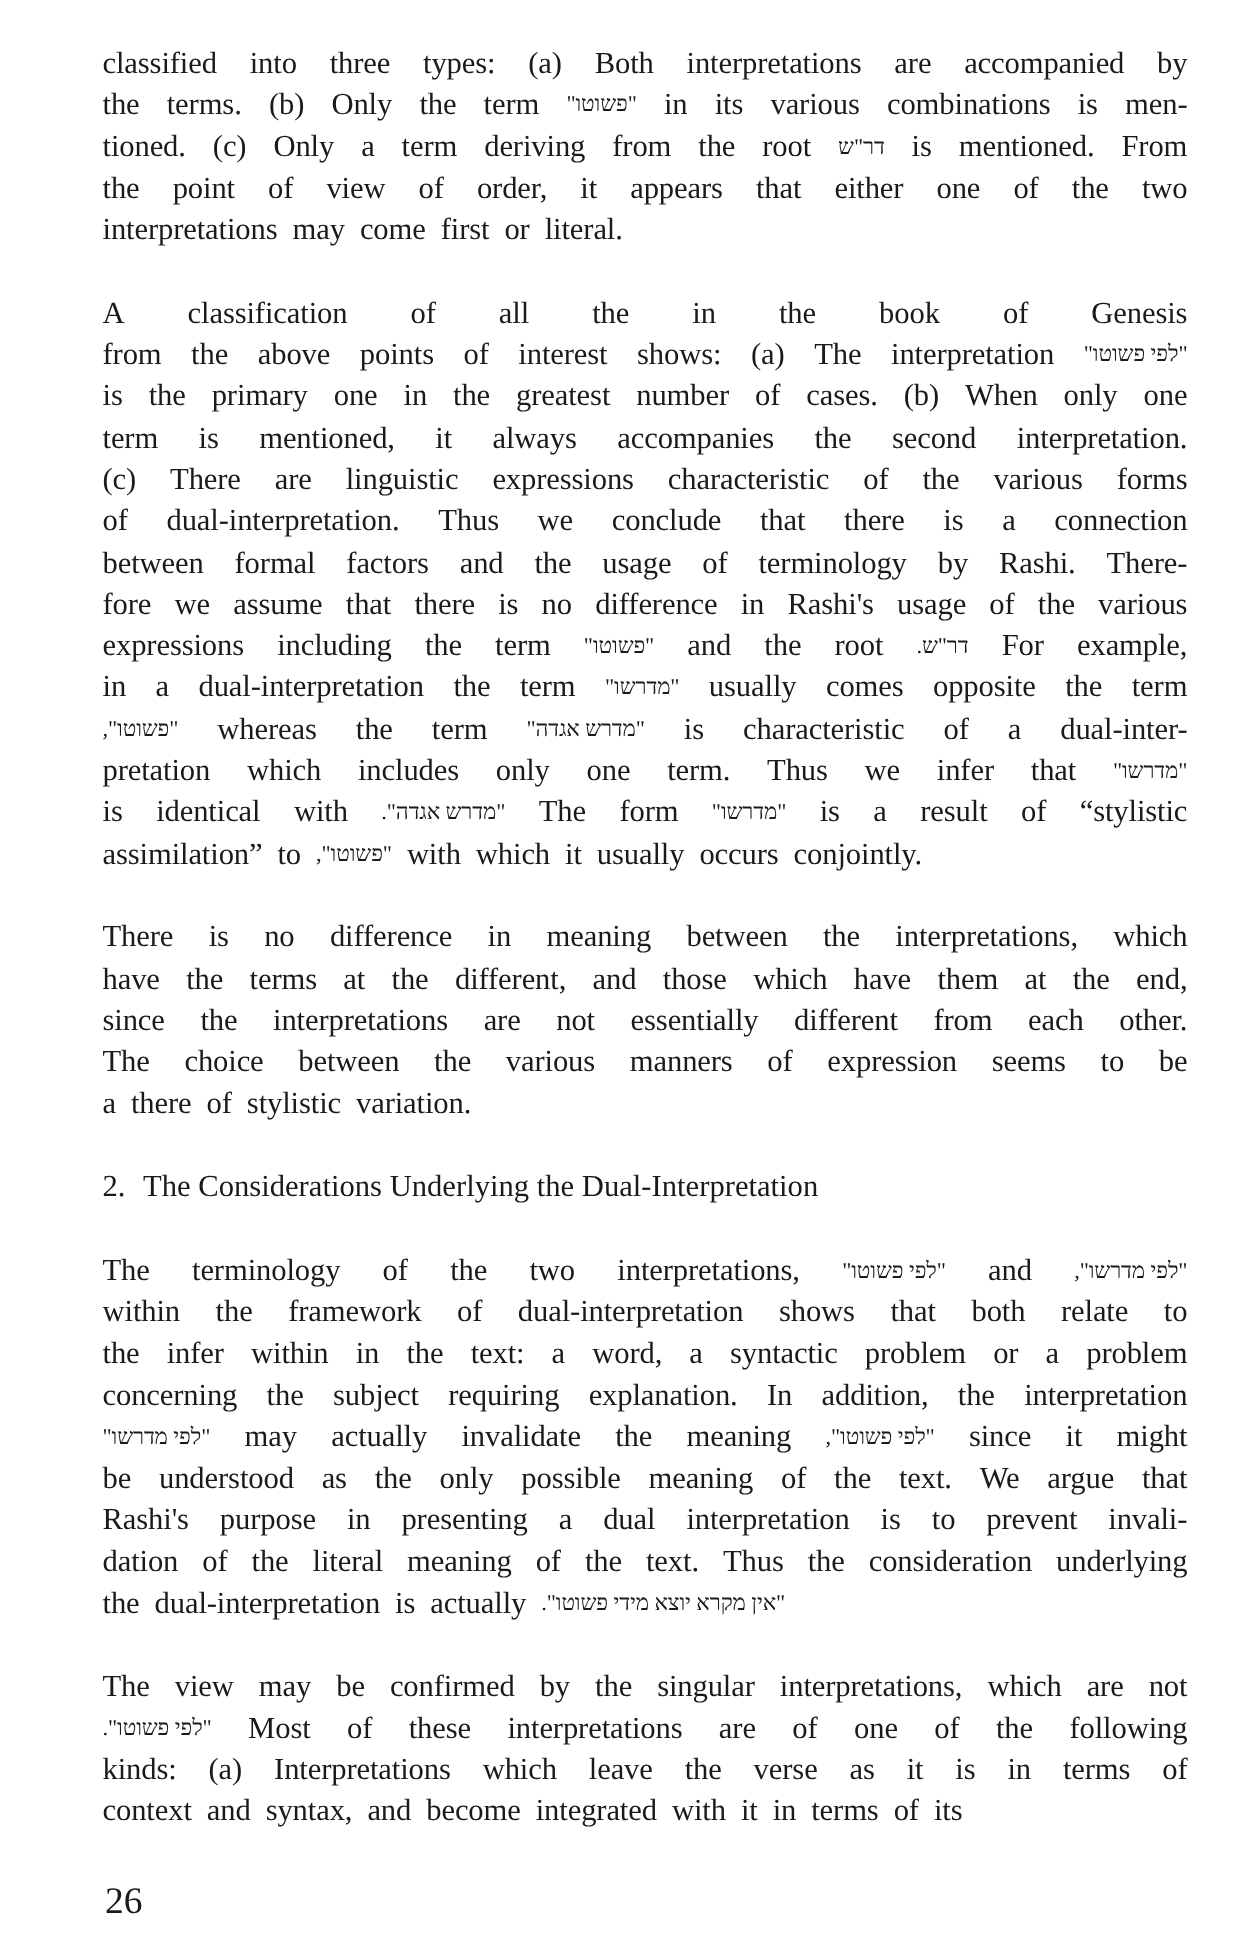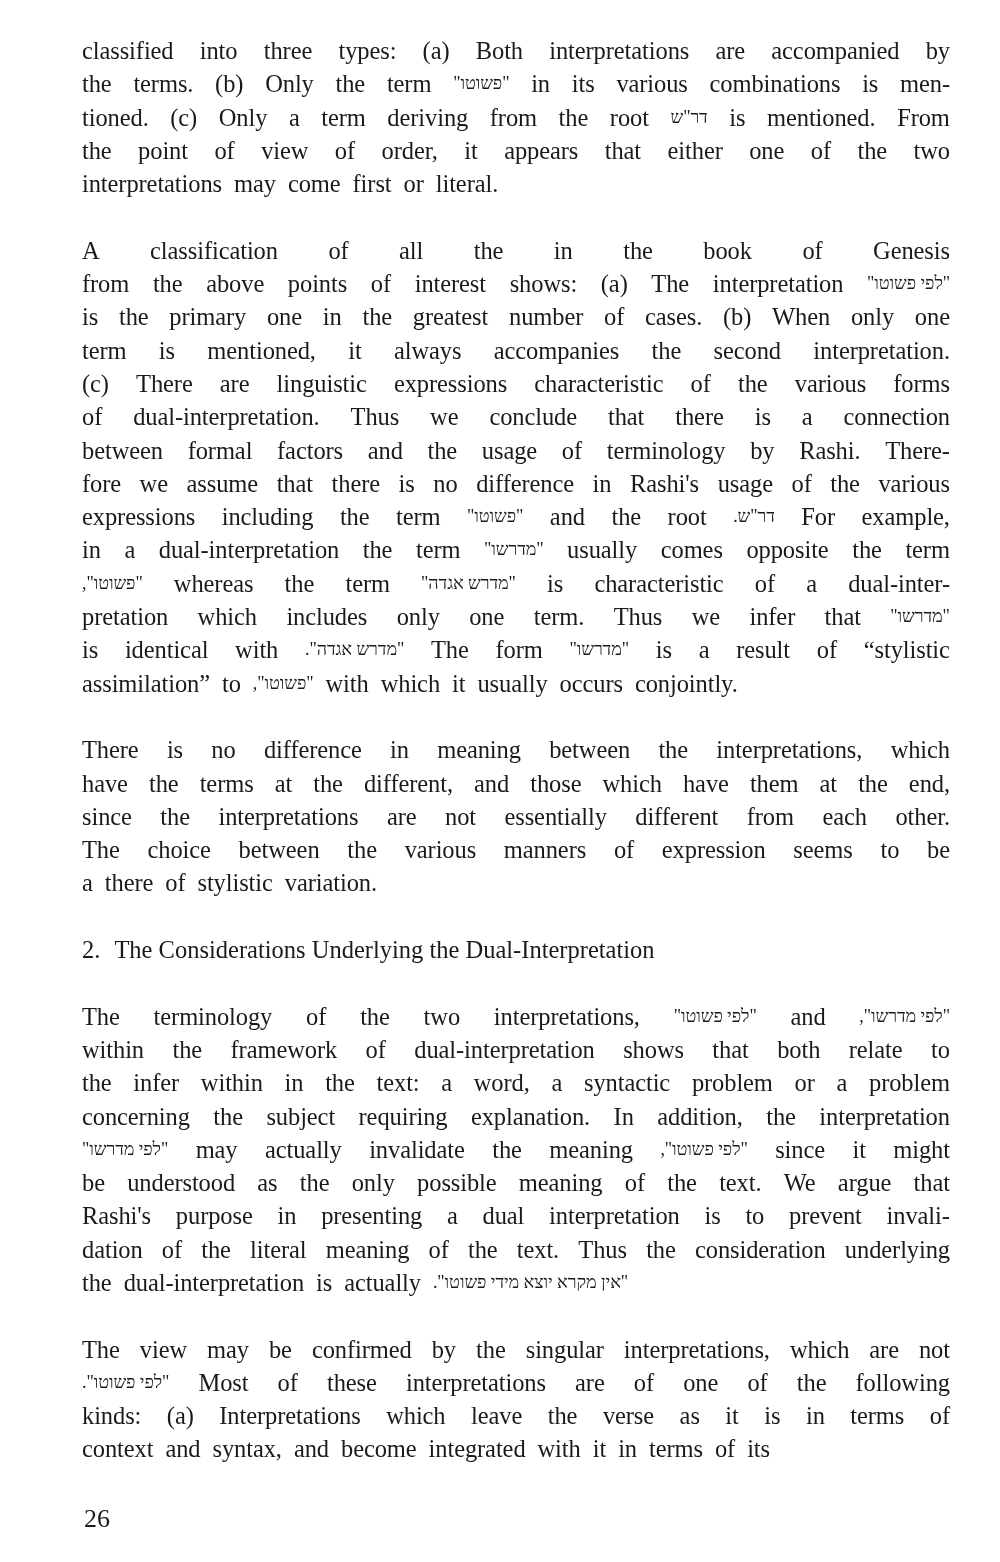--- a/index.html
+++ b/index.html
@@ -19,21 +19,21 @@
       font-size: 24.5px;
       line-height: 33.3px;
       height: 33.3px;
       white-space: nowrap;
       letter-spacing: -0.1px;
     }
     .line.last { justify-content: flex-start; gap: 12px; }
     .heb { font-size: 18px; }
     .gap { height: 33.3px; }
     .heading { font-size: 24.5px; line-height: 33.3px; display: flex; gap: 14px; }
-    .page-number { position: absolute; left: 84px; top: 1504px; font-size: 26px; }
+    .page-number { position: absolute; left: 84px; top: 1504px; font-size: 30px; }
   </style>
 </head>
 <body>
 
 <div class="page">
   <div id="p1" class="para">
       <div class="line">
         <span>classified</span>
         <span>into</span>
         <span>three</span>

